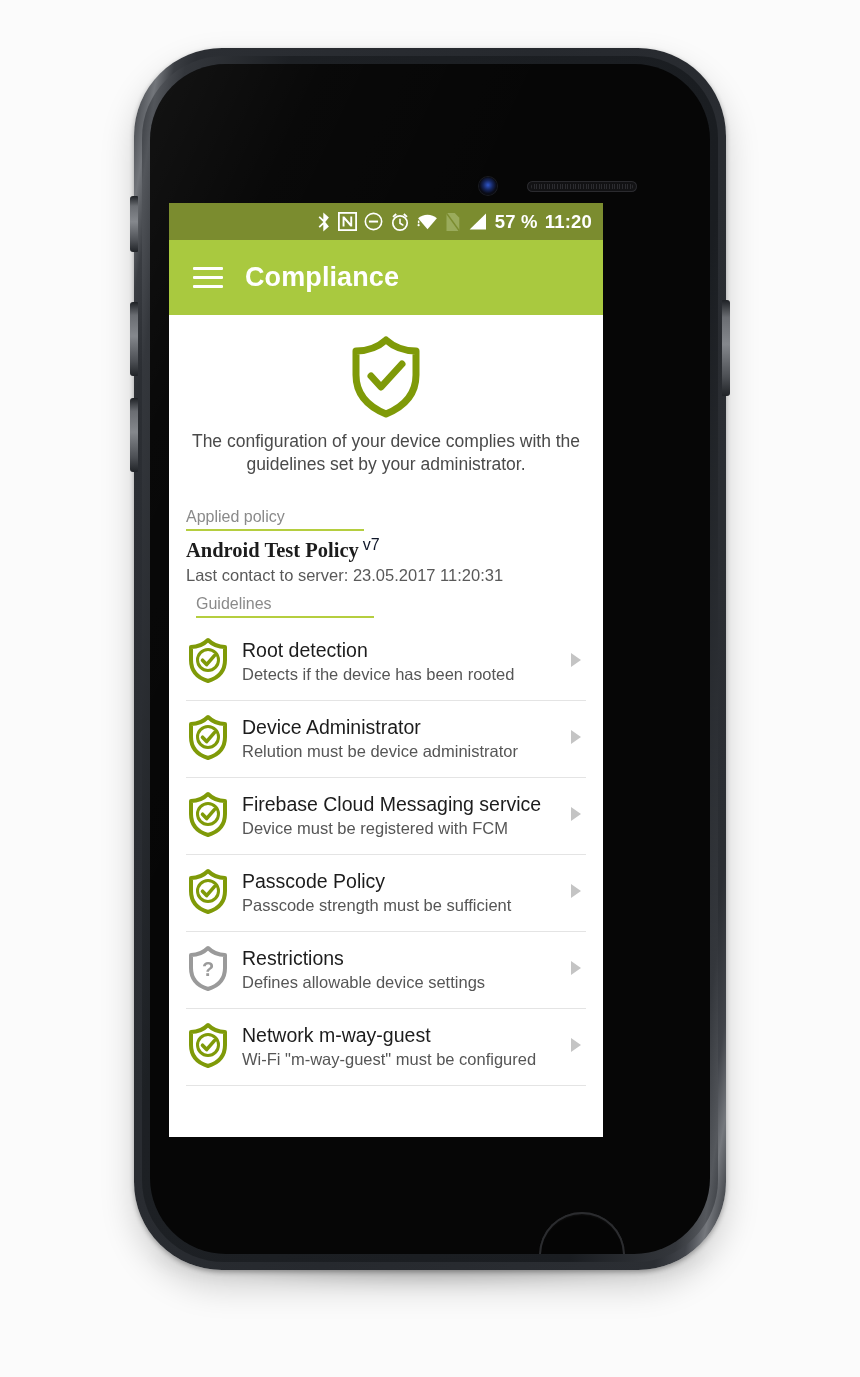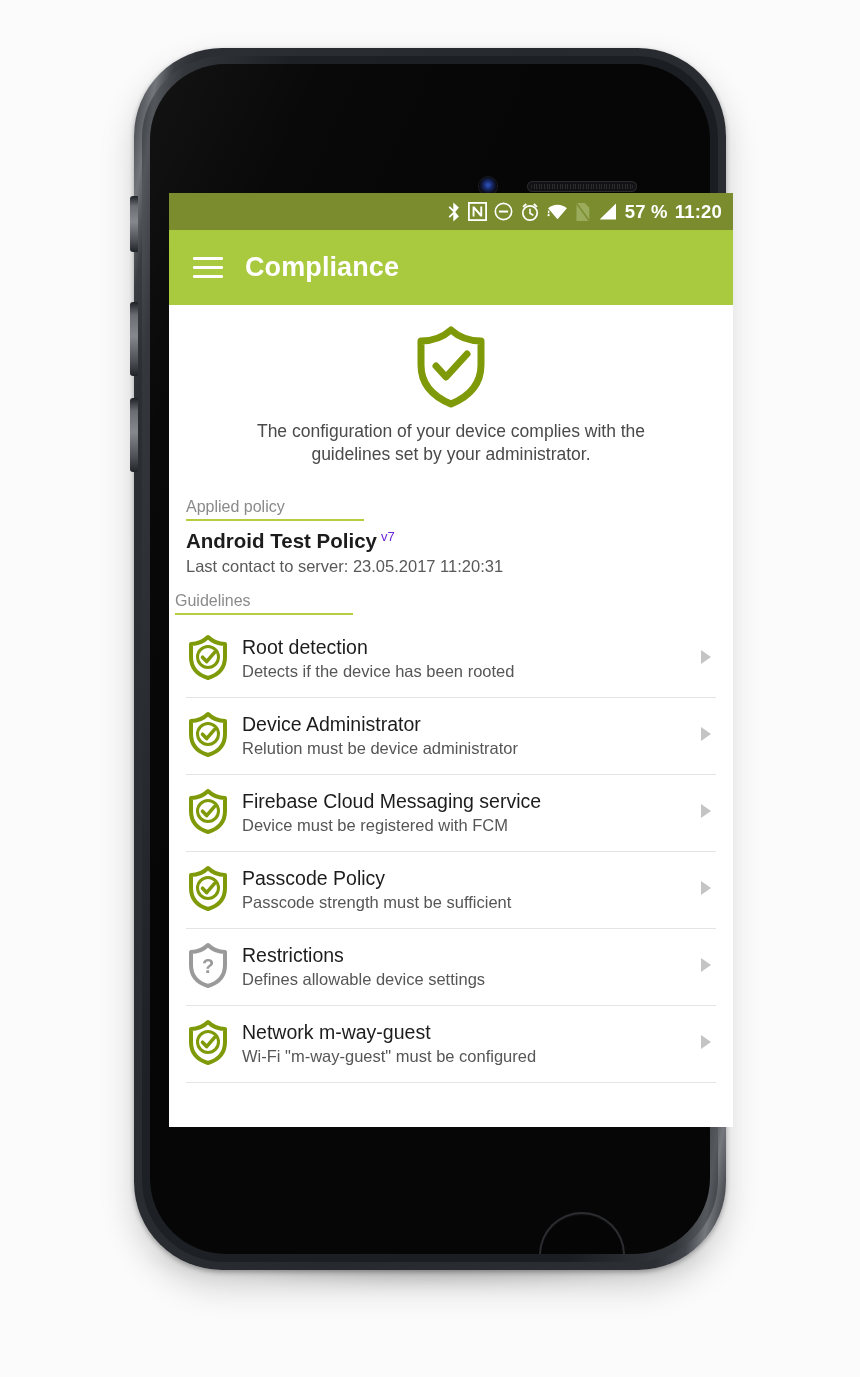--- a/index.html
+++ b/index.html
@@ -123,22 +123,22 @@
     background: #050505;
     box-shadow:
       inset 0 0 0 2px #2b2c2f,
       inset 0 2px 3px rgba(255,255,255,0.10),
       inset 0 -2px 3px rgba(255,255,255,0.05);
   }
 
   
   .screen {
     position: absolute;
-    left: 169px; top: 193px;
-    width: 564px; height: 934px;
+    left: 169px; top: 203px;
+    width: 434px; height: 934px;
     background: #ffffff;
     overflow: hidden;
   }
 
   
   .statusbar {
     height: 37px;
     background: #7b8c2f;
     display: flex;
     align-items: center;
@@ -214,35 +214,36 @@
   .policy-name-row {
     margin-top: 8px;
     display: flex;
     align-items: baseline;
     gap: 4px;
   }
   .policy-name {
     font-size: 20.5px;
     font-weight: bold;
     color: #1c1c1c;
+    font-family: Liberation Serif, serif;
   }
   .policy-version {
-    font-size: 13px;
-    color: #6d28d9;
+    font-size: 16px;
+    color: #0f172a;
     position: relative;
     top: -7px;
   }
   .policy-contact {
     margin-top: 4px;
     font-size: 16.5px;
     color: #595959;
   }
 
   
-  .guidelines-head { margin-top: 16px; padding: 0 6px; }
+  .guidelines-head { margin-top: 10px; padding: 0 27px; }
   .list { margin-top: 6px; padding: 0 17px; }
   .list-item {
     display: flex;
     align-items: center;
     gap: 14px;
     padding: 13px 0 13px 2px;
     border-bottom: 1px solid #e4e4e4;
     cursor: pointer;
   }
   .item-icon { flex: 0 0 auto; width: 40px; }

